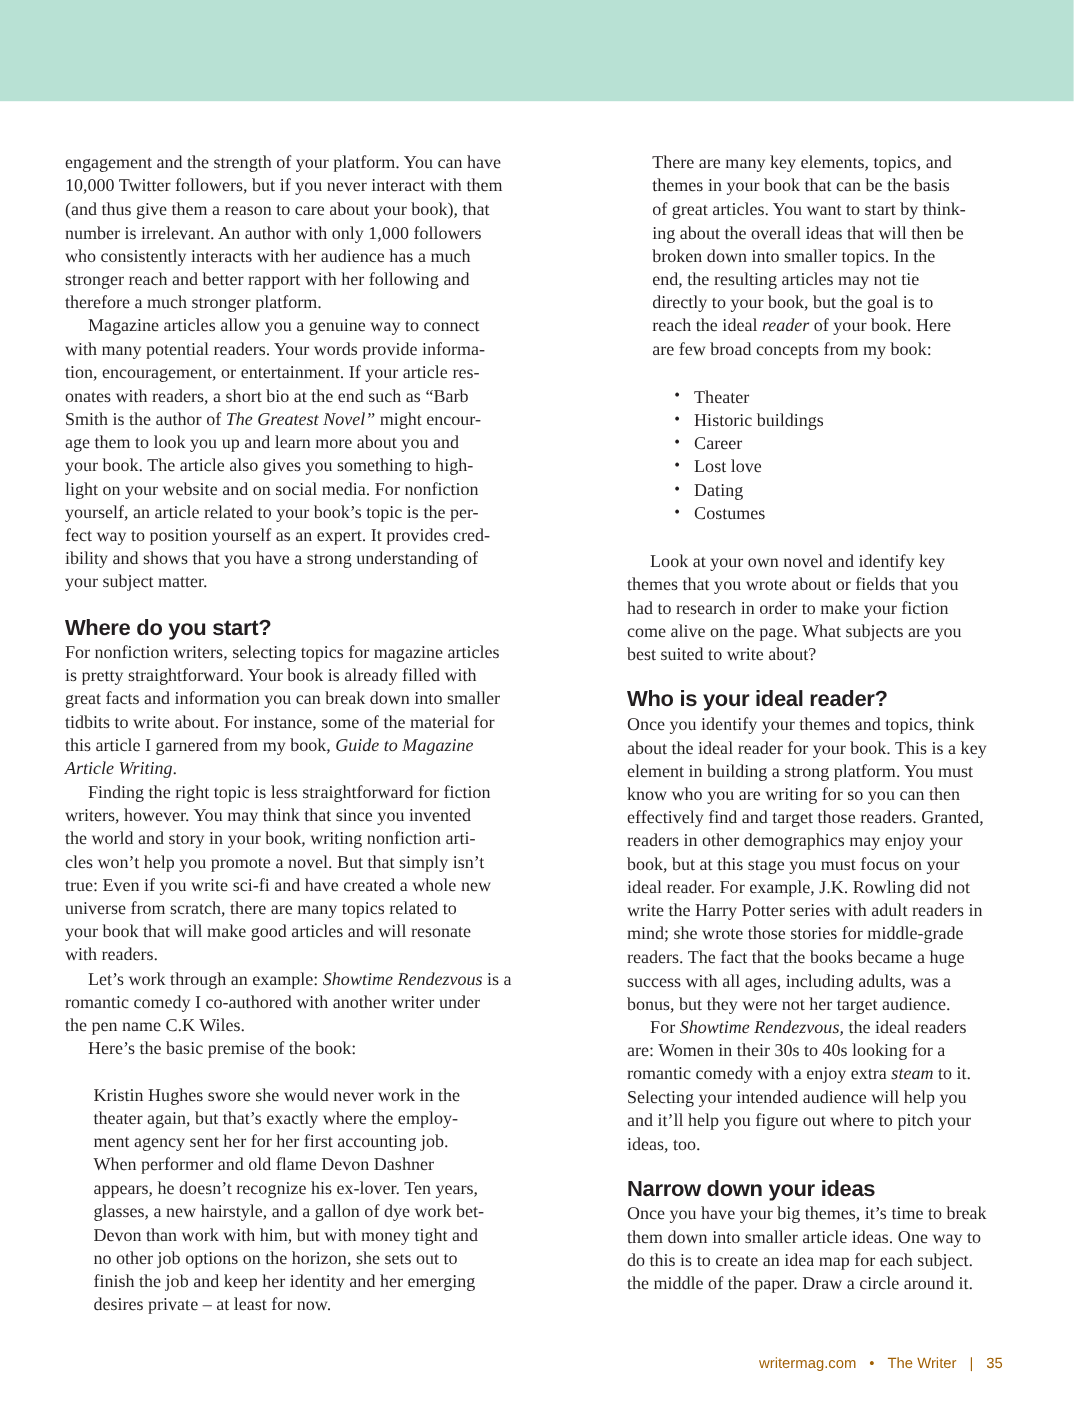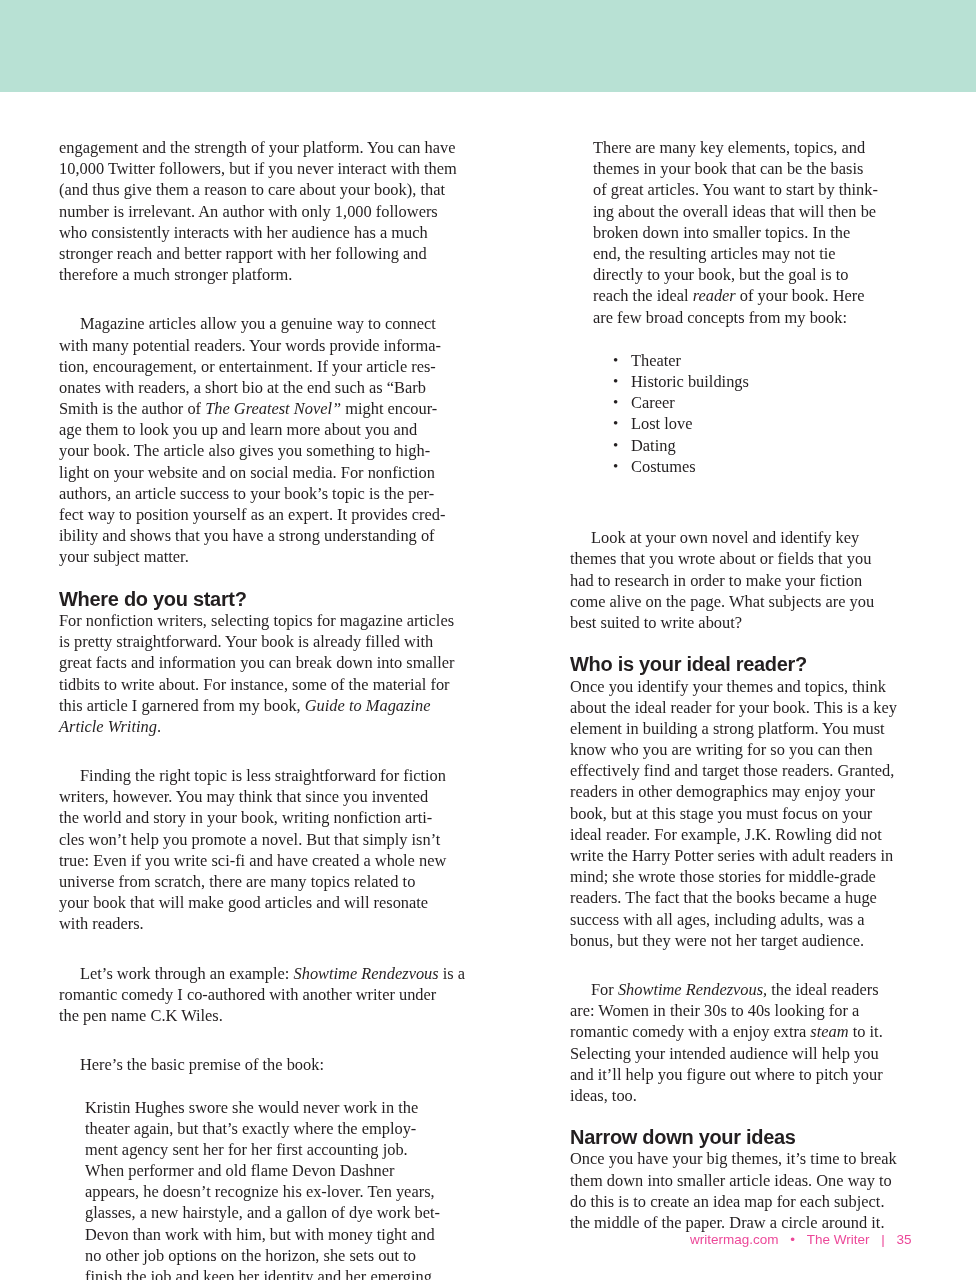--- a/index.html
+++ b/index.html
@@ -12,39 +12,39 @@
     position: absolute; left: 0; top: 0; width: 976px; height: 92px;
     background: #b8e1d4;
   }
   .col {
     position: absolute; top: 137px;
     font-size: 16.4px; line-height: 21.2px;
   }
   .col-left { left: 59px; width: 420px; }
   .col-right { left: 570px; width: 360px; }
   .line { white-space: nowrap; height: 21.2px; }
-  .indent { padding-left: 21px; margin-top: 28px; }
+  .indent { padding-left: 21px; }
   .block-indent { padding-left: 26px; }
   .right-inset { padding-left: 23px; }
   .gap { height: 21.2px; }
   .heading {
     font-family: "Liberation Sans", "DejaVu Sans", sans-serif;
     font-weight: bold; font-size: 20px; letter-spacing: -0.3px;
     height: 21.2px; line-height: 21.2px;
   }
   em { font-style: italic; }
   ul.bullets { list-style: none; margin: 1px; padding: 0 0 0 50px; }
   ul.bullets li { position: relative; height: 21.2px; padding-left: 10px; }
   ul.bullets li::before {
     content: "\2022"; position: absolute; left: -8px; top: 0; font-size: 15px;
   }
   .footer {
     position: absolute; left: 690px; top: 1232px;
     font-family: "Liberation Sans", "DejaVu Sans", sans-serif;
-    font-size: 13.5px; color: #ec4899; white-space: nowrap;
+    font-size: 13.5px; color: #a16207; white-space: nowrap;
   }
   .footer span { display: inline-block; }
   .footer .sep { margin: 0 8px; }
 </style>
 </head>
 <body>
 
 <div class="top-band"></div>
 
 <div class="col col-left">
@@ -59,21 +59,21 @@
   </div>
   <div>
     <div class="line indent">Magazine articles allow you a genuine way to connect</div>
     <div class="line">with many potential readers. Your words provide informa-</div>
     <div class="line">tion, encouragement, or entertainment. If your article res-</div>
     <div class="line">onates with readers, a short bio at the end such as “Barb</div>
     <div class="line"><span>Smith is the author of </span><em>The Greatest Novel”</em><span> might encour-</span></div>
     <div class="line">age them to look you up and learn more about you and</div>
     <div class="line">your book. The article also gives you something to high-</div>
     <div class="line">light on your website and on social media. For nonfiction</div>
-    <div class="line">authors, an article success to your book’s topic is the per-</div>
+    <div class="line">yourself, an article related to your book’s topic is the per-</div>
     <div class="line">fect way to position yourself as an expert. It provides cred-</div>
     <div class="line">ibility and shows that you have a strong understanding of</div>
     <div class="line">your subject matter.</div>
   </div>
   <div class="gap"></div>
   <div class="heading">Where do you start?</div>
   <div>
     <div class="line">For nonfiction writers, selecting topics for magazine articles</div>
     <div class="line">is pretty straightforward. Your book is already filled with</div>
     <div class="line">great facts and information you can break down into smaller</div>

